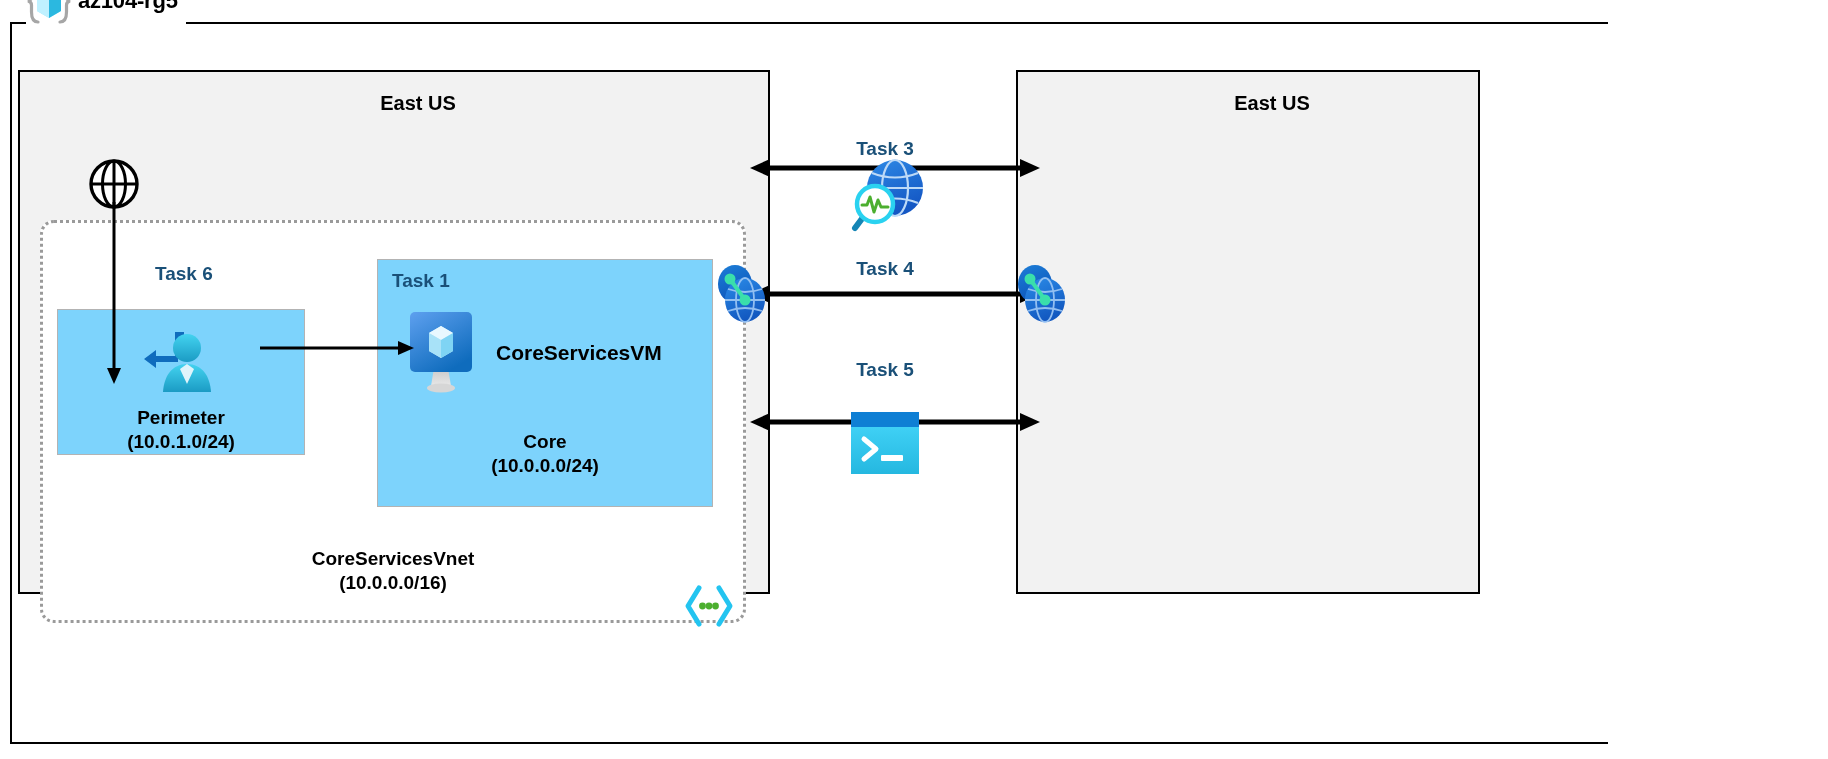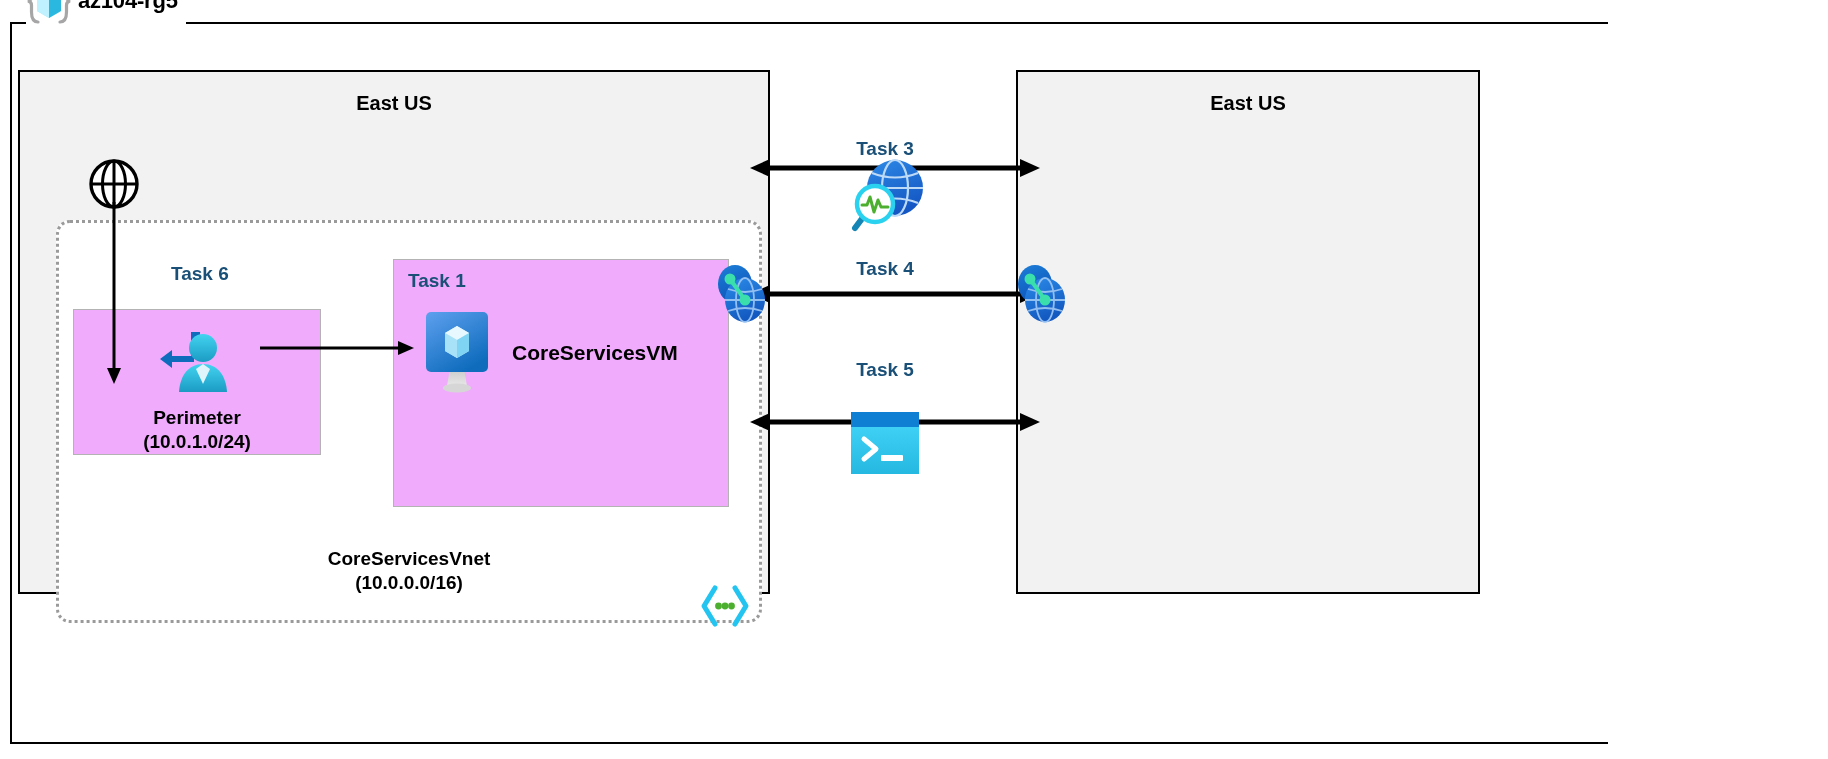--- a/index.html
+++ b/index.html
@@ -46,20 +46,21 @@
     color: #000000;
     letter-spacing: -0.2px;
     white-space: nowrap;
   }
 
   
   .region {
     position: absolute;
     background: #f2f2f2;
     border: 2px solid #000000;
+    padding-left: 24px;
   }
   #region-left  { left: 18px;   top: 70px; width: 752px; height: 524px; }
   #region-right { left: 1016px; top: 70px; width: 464px; height: 524px; }
   .region-label {
     position: absolute;
     width: 100%;
     top: 20px;
     text-align: center;
     font-size: 20px;
     font-weight: bold;
@@ -73,41 +74,41 @@
     width: 52px; height: 52px;
   }
 
   
   .vnet {
     position: absolute;
     background: #ffffff;
     border: 3px dotted #9a9a9a;
     border-radius: 14px;
   }
-  #vnet-core { left: 36px;   top: 148px; width: 706px; height: 403px; }
+  #vnet-core { left: 20px;   top: 148px; width: 706px; height: 403px; }
   .vnet-label {
     position: absolute;
     width: 100%;
     text-align: center;
     font-size: 19px;
     font-weight: bold;
     color: #000000;
     line-height: 1.28;
   }
   #vnet-core .vnet-label { top: 324px; text-align: center; }
   .vnet-corner-icon {
     position: absolute;
     right: 8px; bottom: -8px;
     width: 52px; height: 44px;
   }
 
   
   .subnet {
     position: absolute;
-    background: #f0abfc;
+    background: #7dd3fc;
     border: 1.5px solid #b3b3b3;
   }
   #subnet-perimeter { left: 14px;  top: 86px; width: 248px; height: 146px; }
   #subnet-core      { left: 334px; top: 36px; width: 336px; height: 248px; }
 
   .task-label {
     position: absolute;
     font-size: 19px;
     font-weight: bold;
     color: #1a5078;
@@ -255,20 +256,24 @@
 
               <polygon points="33,16 45,23 45,41 33,48 21,41 21,23" fill="#c5ecfb"></polygon>
               <polygon points="33,16 45,23 33,30 21,23" fill="#e8f8ff"></polygon>
               <polygon points="33,30 45,23 45,41 33,48" fill="#7fd4f4"></polygon>
               <polygon points="33,30 21,23 21,41 33,48" fill="#a8e2f8"></polygon>
             </svg>
           </span>
           <span class="vm-name">CoreServicesVM</span>
         </div>
 
+        <div class="subnet-caption" style="top:170px;">
+          <span>Core</span><br>
+          <span>(10.0.0.0/24)</span>
+        </div>
       </div>
 
       <div class="vnet-label">
         <span>CoreServicesVnet</span><br>
         <span>(10.0.0.0/16)</span>
       </div>
 
       <span class="vnet-corner-icon">
         <svg viewBox="0 0 52 44" width="52" height="44">
           <path d="M16 4 L5 22 L16 40" fill="none" stroke="#23c4f0" stroke-width="5" stroke-linecap="round" stroke-linejoin="round"></path>

